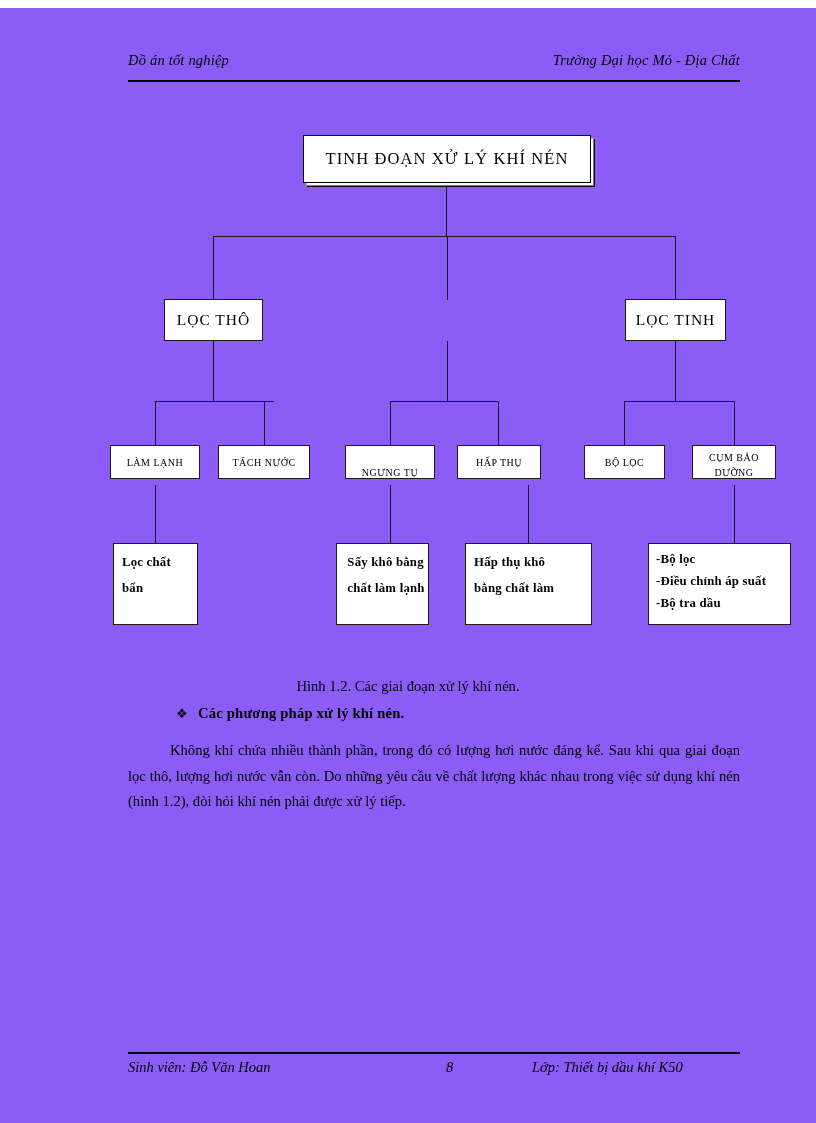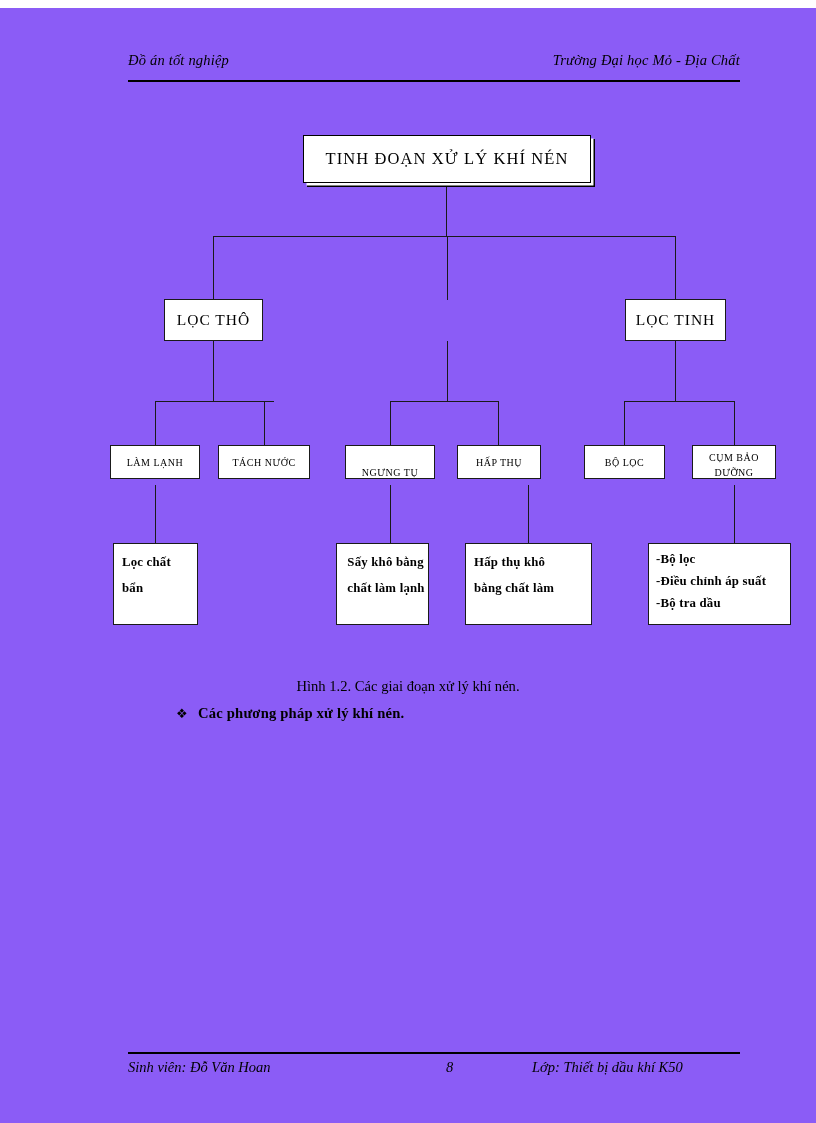--- a/index.html
+++ b/index.html
@@ -269,20 +269,21 @@
       <span class="lbl multiline">-Bộ lọc<br>-Điều chỉnh áp suất<br>-Bộ tra dầu</span>
     </div>
   </div>
 
   <div class="caption">Hình 1.2. Các giai đoạn xử lý khí nén.</div>
 
   <div class="bullet-head">
     <span class="marker">❖</span><span>Các phương pháp xử lý khí nén.</span>
   </div>
 
+  <div class="para">Không khí chứa nhiều thành phần, trong đó có lượng hơi nước đáng kể. Sau khi qua giai đoạn lọc thô, lượng hơi nước vẫn còn. Do những yêu cầu về chất lượng khác nhau trong việc sử dụng khí nén (hình 1.2), đòi hỏi khí nén phải được xử lý tiếp.</div>
 
   <div class="footer-rule"></div>
   <div class="footer">
     <span class="f-left">Sinh viên: Đỗ Văn Hoan</span>
     <span class="f-page">8</span>
     <span class="f-right">Lớp: Thiết bị dầu khí K50</span>
   </div>
 
 </div>
 

